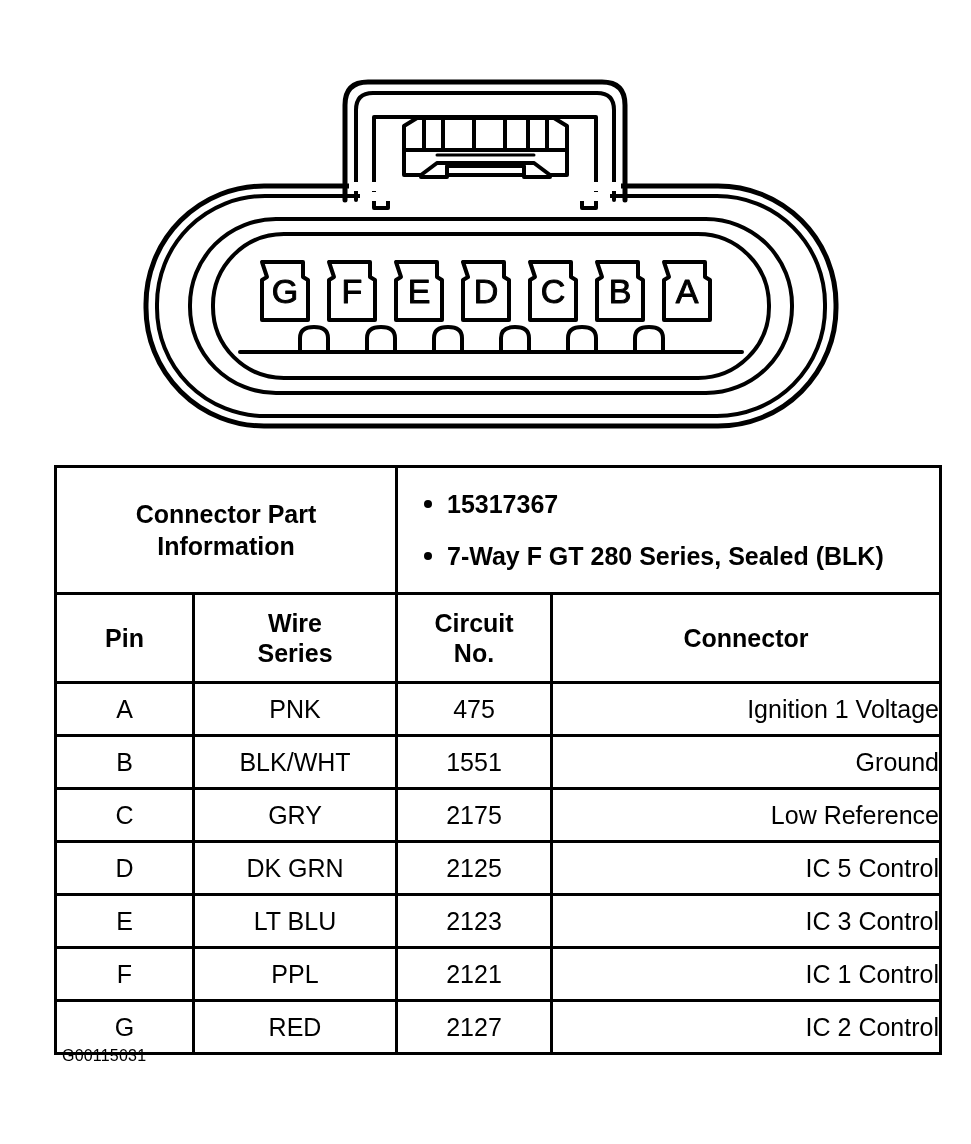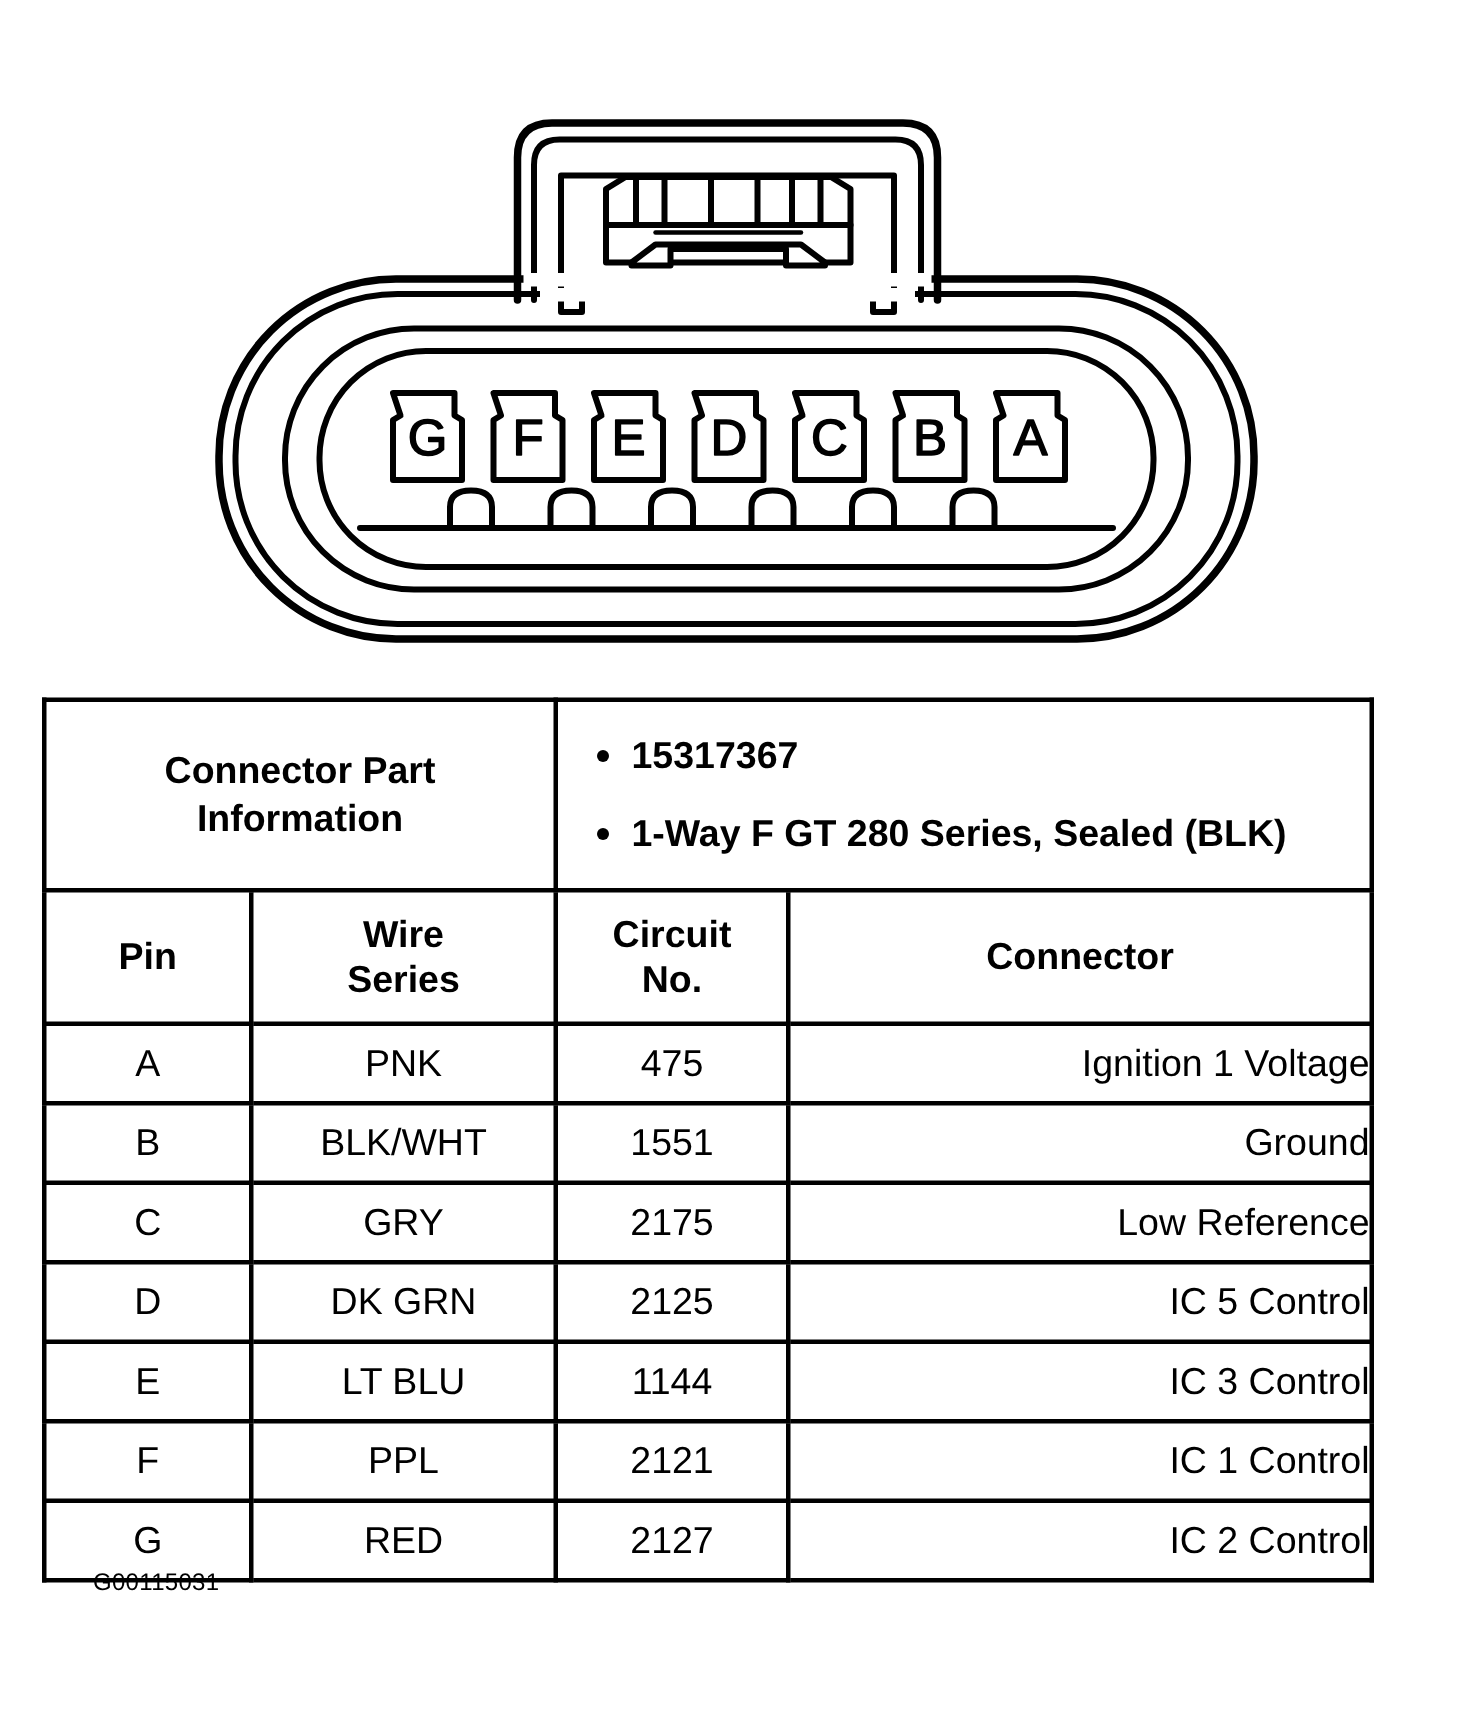--- a/index.html
+++ b/index.html
@@ -32,21 +32,21 @@
     font-family: "Liberation Sans", sans-serif;
     font-size: 34px;
     font-weight: 400;
     text-anchor: middle;
     fill: #000000;
   }
 
   
   #pinout-table {
     position: absolute;
-    left: 28px;
+    left: 54px;
     top: 465px;
     width: 885px;
     border-collapse: collapse;
     table-layout: fixed;
   }
   #pinout-table td {
     border: 3px solid #000000;
     padding: 0;
     vertical-align: middle;
     background: #ffffff;
@@ -227,21 +227,21 @@
   <tbody>
 
     <tr class="cpi-row">
       <td class="cpi-label" colspan="2">
         <span>Connector Part</span><br>
         <span>Information</span>
       </td>
       <td colspan="2">
         <ul class="cpi-list">
           <li>15317367</li>
-          <li>1-Way F GT 280 Series, Sealed (BLK)</li>
+          <li>7-Way F GT 280 Series, Sealed (BLK)</li>
         </ul>
       </td>
     </tr>
 
     <tr class="head-row">
       <td>
         <span>Pin</span>
       </td>
       <td>
         <span>Wire</span><br>
@@ -276,21 +276,21 @@
     </tr>
     <tr class="data-row">
       <td class="cell-center">D</td>
       <td class="cell-center">DK GRN</td>
       <td class="cell-center">2125</td>
       <td class="cell-left">IC 5 Control</td>
     </tr>
     <tr class="data-row">
       <td class="cell-center">E</td>
       <td class="cell-center">LT BLU</td>
-      <td class="cell-center">1144</td>
+      <td class="cell-center">2123</td>
       <td class="cell-left">IC 3 Control</td>
     </tr>
     <tr class="data-row">
       <td class="cell-center">F</td>
       <td class="cell-center">PPL</td>
       <td class="cell-center">2121</td>
       <td class="cell-left">IC 1 Control</td>
     </tr>
     <tr class="data-row">
       <td class="cell-center">G</td>

